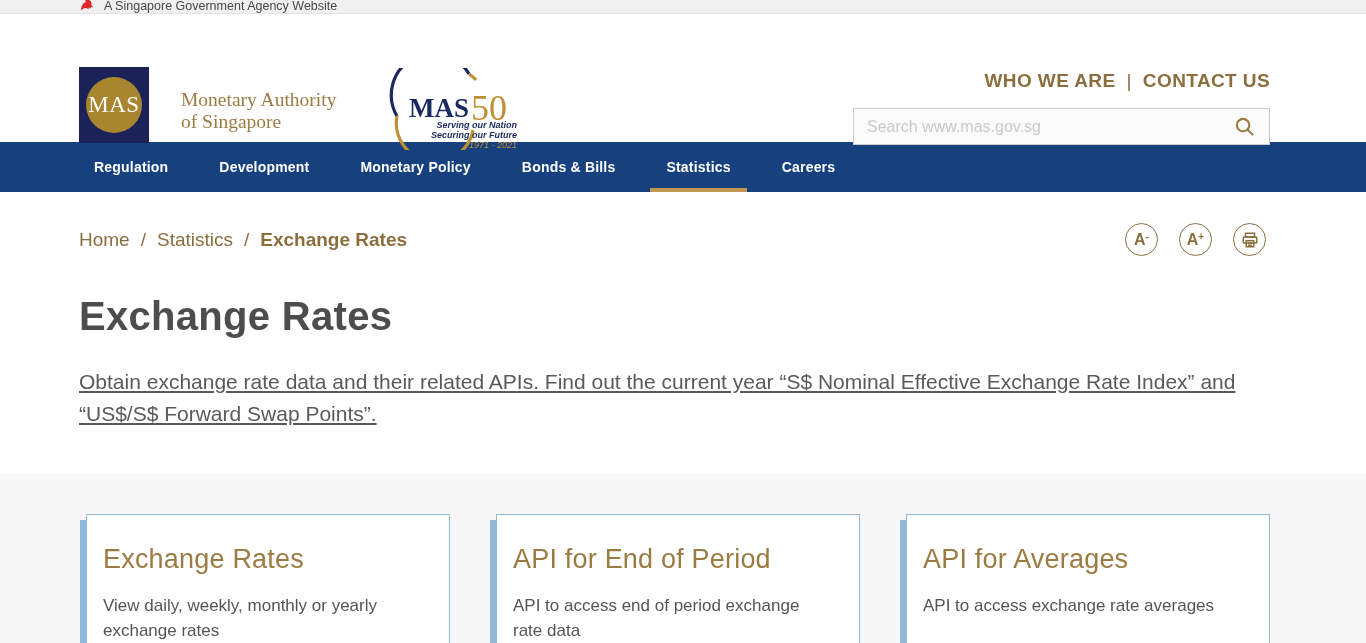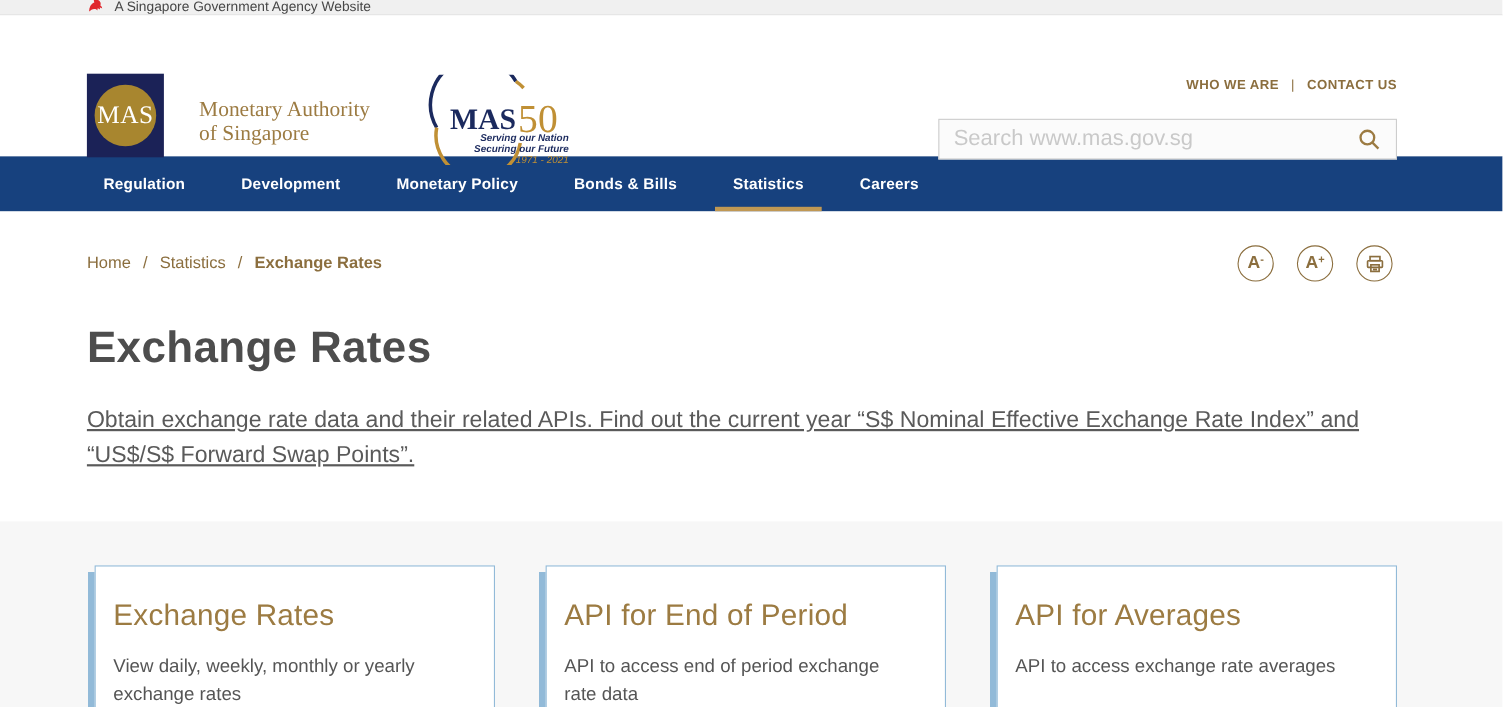--- a/index.html
+++ b/index.html
@@ -14,42 +14,42 @@
   
   .header { height:128px; position:relative; background:#fff; }
   .logo-link { position:absolute; left:79px; top:53px; display:flex; align-items:center; gap:32px; text-decoration:none; }
   .logo-square { width:70px; height:76px; background:#1b2257; display:flex; align-items:center; justify-content:center; }
   .logo-circle { width:56px; height:56px; border-radius:50%; background:#a8862f;
     display:flex; align-items:center; justify-content:center;
     color:#fff; font-family:"Liberation Serif", serif; font-size:23px; letter-spacing:.5px; }
   .logo-name { font-family:"Liberation Serif", serif; color:#9c7b42; font-size:19.5px; line-height:1.13;margin-top:12px; }
   .mas50 { position:absolute; left:383px; top:54px; }
   .header-links { position:absolute; right:96px; top:56px; display:flex; gap:11px;
-    font-size:12px; letter-spacing:.4px; color:#8b6e3e; font-weight:bold; }
+    font-size:19px; letter-spacing:.4px; color:#8b6e3e; font-weight:bold; }
   .header-links a { color:#8b6e3e; text-decoration:none; }
   .hl-sep { color:#8b6e3e; font-weight:normal; }
   .search-box { position:absolute; left:853px; top:94px; width:417px; height:37px;
     background:#fbfbfb; border:1px solid #cdcdcd; display:flex; align-items:center; padding:0 13px; }
   .search-box input { flex:1; border:none; outline:none; background:transparent;
-    font-size:20px; color:#404040; font-family:"Liberation Sans", sans-serif; }
+    font-size:16px; color:#404040; font-family:"Liberation Sans", sans-serif; }
   .search-box input::placeholder { color:#c9c9c9; }
   .search-btn { background:none; border:none; cursor:pointer; display:flex; align-items:center; }
 
   
   .nav { height:50px; background:#17417e; }
   .nav-inner { display:flex; padding-left:78px; gap:19px; height:100%; }
   .nav-item { position:relative; padding:0 16px; line-height:50px; color:#fff;
     font-weight:bold; font-size:14px; text-decoration:none; letter-spacing:.2px; }
   .nav-item.active::after { content:""; position:absolute; left:0; right:0; bottom:0;
     height:4px; background:#c09853; }
 
   
   .crumb-row { display:flex; justify-content:space-between; align-items:center;
     padding:0 100px 0 79px; margin-top:31px; }
-  .breadcrumb { display:flex; gap:11px; align-items:center; font-size:15px; color:#8b6e3e; }
+  .breadcrumb { display:flex; gap:11px; align-items:center; font-size:19px; color:#8b6e3e; }
   .breadcrumb a { color:#8b6e3e; text-decoration:none; }
   .crumb-current { font-weight:bold; color:#8b6e3e; }
   .tools { display:flex; gap:21px; }
   .tool { width:33px; height:33px; border-radius:50%; border:1.6px solid #8b6e3e;
     background:#fff; color:#8b6e3e; display:flex; align-items:center; justify-content:center;
     font-size:16px; font-weight:bold; cursor:pointer; }
   .tool sup { font-size:10px; margin-top:-7px; }
 
   
   .page-title { padding-left:79px; margin-top:38px; font-size:40px; font-weight:bold;

